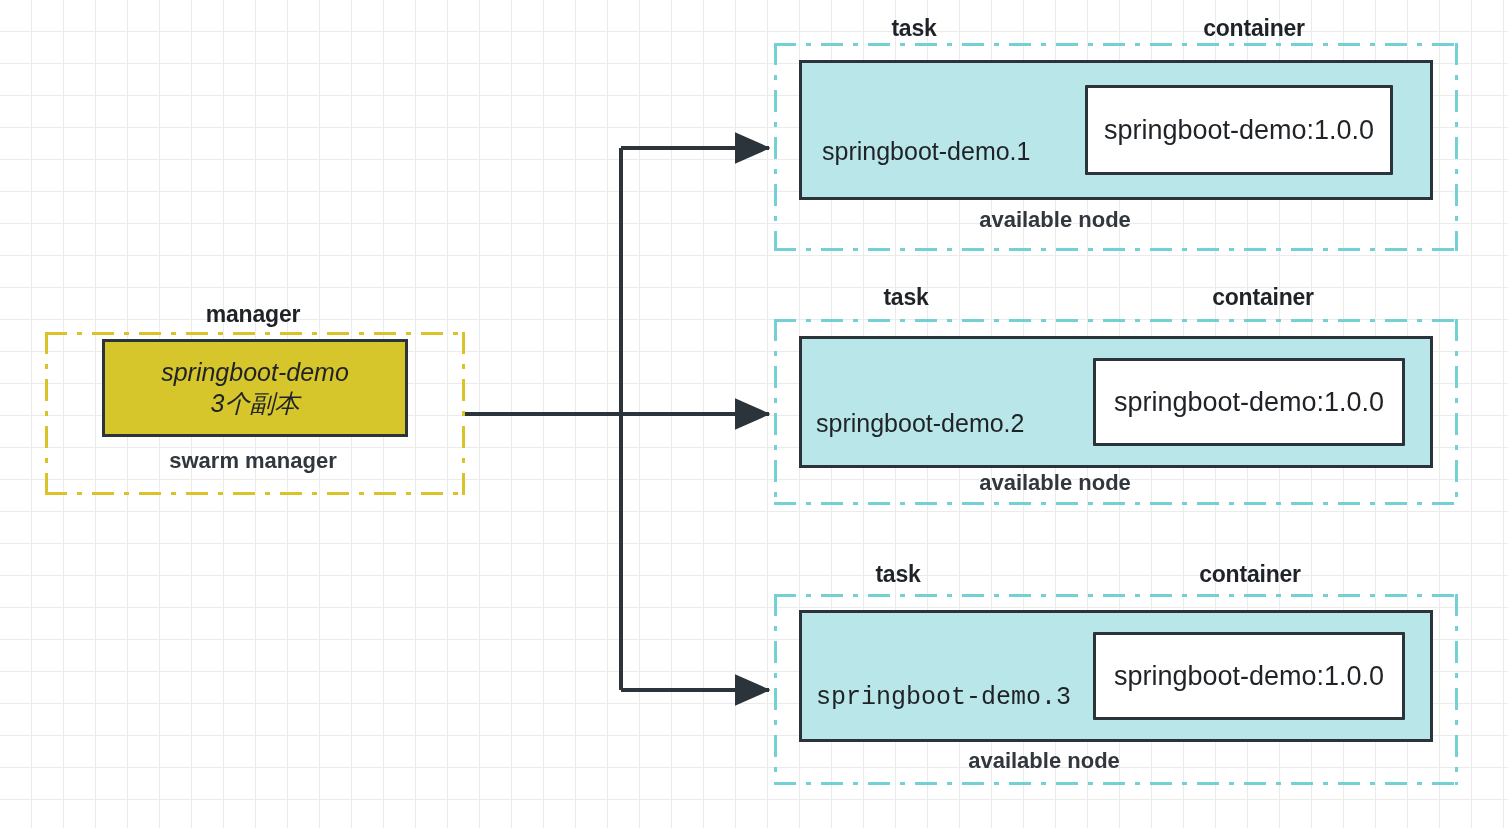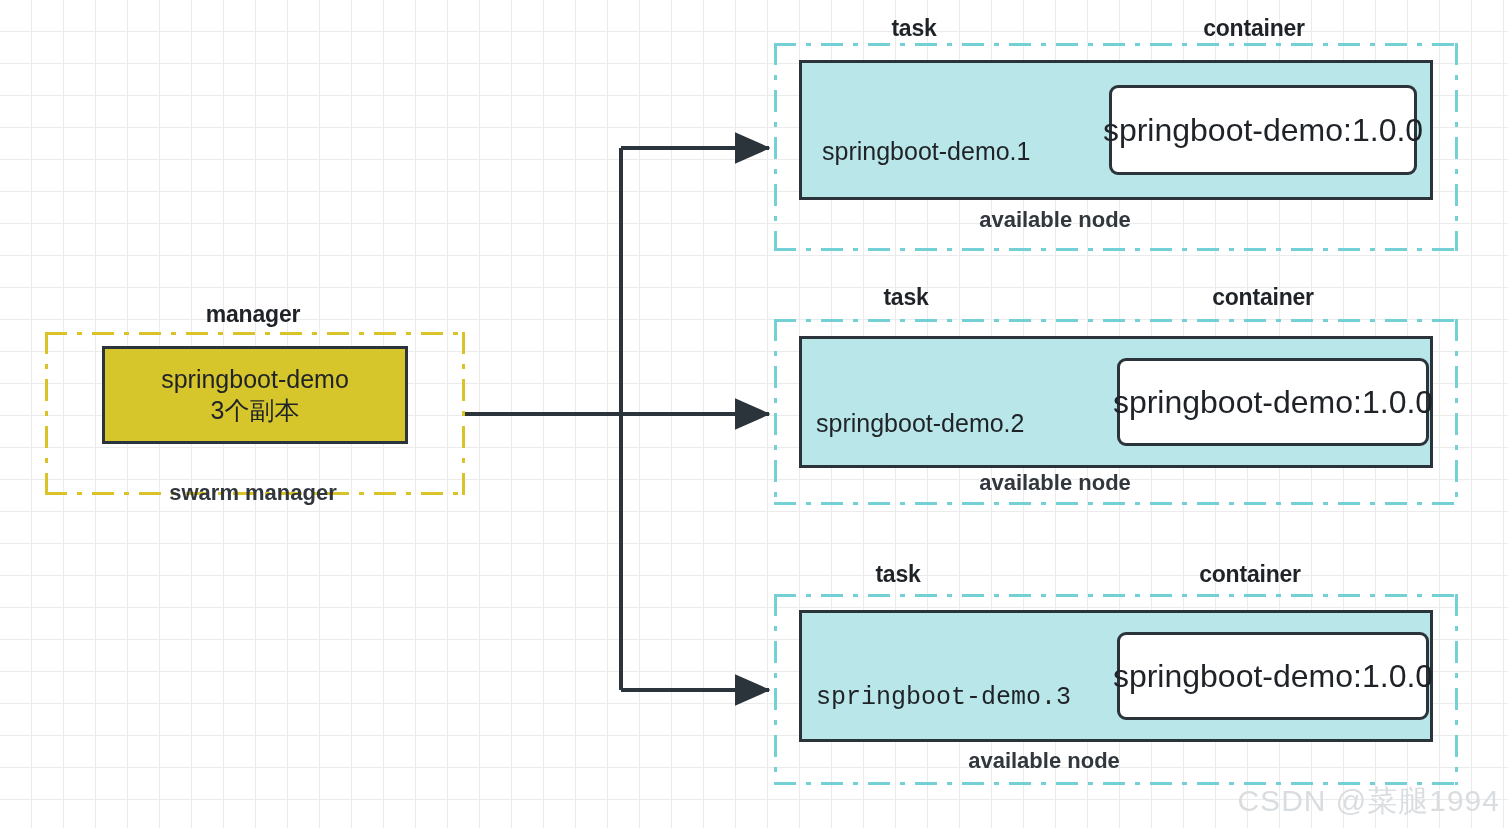--- a/index.html
+++ b/index.html
@@ -118,28 +118,27 @@
     font-size: 25px;
     color: #1f2328;
     white-space: nowrap;
     margin-top: 43px;
   }
   .box-container {
     position: absolute;
     box-sizing: border-box;
     background: #ffffff;
     border: 3px solid #2b333b;
-    border-radius: 9px;
+    border-radius: 1px;
     display: flex;
     align-items: center;
     justify-content: center;
-    font-size: 32px;
-    color: #1f2328;
-    white-space: nowrap;
-    margin-left: 24px;
+    font-size: 27px;
+    color: #1f2328;
+    white-space: nowrap;
   }
 
   
   #connectors {
     position: absolute;
     left: 0; top: 0;
     width: 1508px; height: 828px;
     pointer-events: none;
   }
 
@@ -177,26 +176,26 @@
     <path d="M621,690 L769,690" stroke="#2b333b" stroke-width="4" fill="none" marker-end="url(#arrowhead)"></path>
   </svg>
 
   <div class="cap-top" style="left:253px; top:301px;">manager</div>
 
   <div class="frame frame-service" style="left:48px; top:335px; width:414px; height:157px;">
     <span class="edge-l"></span>
     <span class="edge-r"></span>
   </div>
 
-  <div class="box box-service" style="left:102px; top:346px; width:306px; height:98px;">
+  <div class="box box-service" style="left:102px; top:339px; width:306px; height:98px;font-style:italic;">
     <span>springboot-demo</span>
     <span>3个副本</span>
   </div>
 
-  <div class="cap-bottom" style="left:253px; top:480px;">swarm manager</div>
+  <div class="cap-bottom" style="left:253px; top:448px;">swarm manager</div>
 
   <div class="cap-top" style="left:914px; top:15px;">task</div>
   <div class="cap-top" style="left:1254px; top:15px;">container</div>
 
   <div class="frame frame-node" style="left:777px; top:46px; width:678px; height:202px;">
     <span class="edge-l"></span>
     <span class="edge-r"></span>
   </div>
 
   <div class="box box-task" style="left:799px; top:60px; width:634px; height:140px;">
@@ -238,15 +237,14 @@
   <div class="box box-task" style="left:799px; top:610px; width:634px; height:132px;">
     <span class="task-label" style="margin-left:14px;font-family:Liberation Mono, monospace;">springboot-demo.3</span>
   </div>
 
   <div class="box-container" style="left:1093px; top:632px; width:312px; height:88px;">
     <span>springboot-demo:1.0.0</span>
   </div>
 
   <div class="cap-bottom" style="left:1044px; top:748px;">available node</div>
 
-  <div class="watermark">CSDN @菜腿1994</div>
 
 </div>
 
 </body></html>

